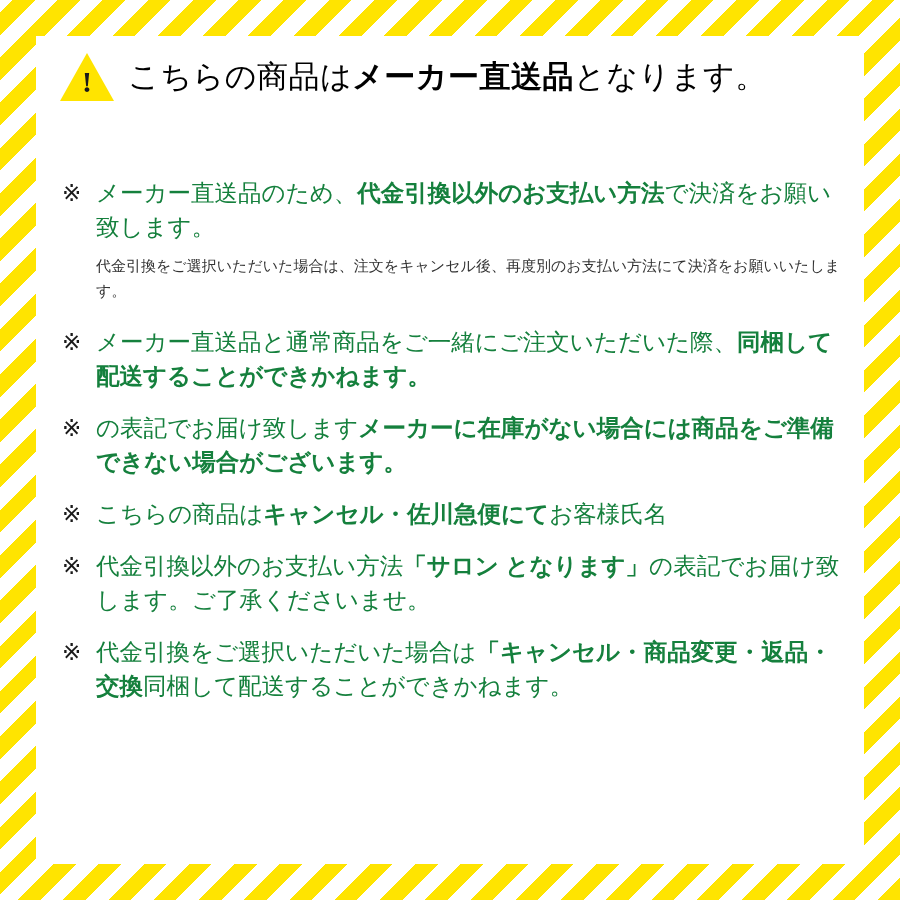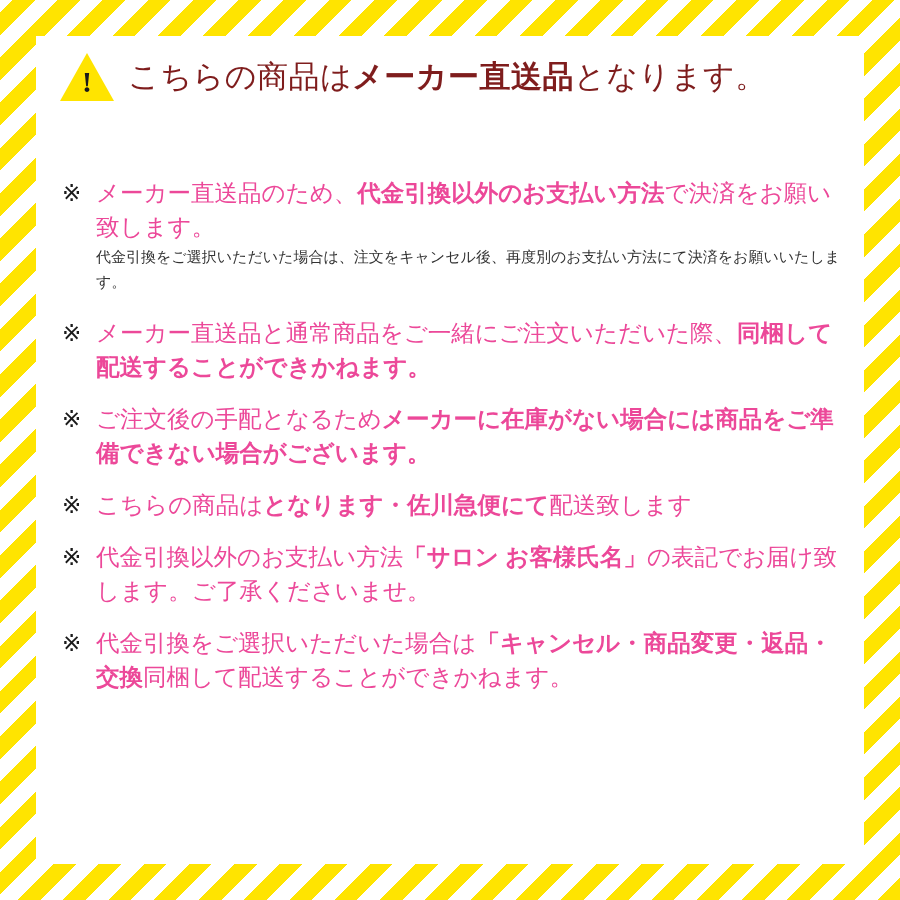--- a/index.html
+++ b/index.html
@@ -76,21 +76,21 @@
     width: 54px;
     text-align: center;
     font-size: 30px;
     font-weight: bold;
     color: #1a1a1a;
     line-height: 38px;
     font-family: "Liberation Serif", "DejaVu Serif", serif;
   }
   .headline-text {
     font-size: 31px;
-    color: #7f1d1d;
+    color: #000000;
     letter-spacing: 0.5px;
     white-space: nowrap;
   }
   .headline-text .strong {
     font-weight: bold;
   }
 
   
   .notes {
     position: absolute;
@@ -109,30 +109,30 @@
     font-size: 23px;
     color: #1a1a1a;
     line-height: 34px;
   }
   .note-body {
     flex: 1 1 auto;
   }
   .note-main {
     font-size: 23.5px;
     line-height: 34px;
-    color: #ec4899;
+    color: #15803d;
   }
   .note-main b {
     font-weight: bold;
   }
   .note-sub {
     font-size: 15px;
     line-height: 25px;
     color: #333333;
-    margin-top: 0;
+    margin-top: 9px;
   }
   .tight {
     margin-bottom: 18px;
   }
 </style>
 </head>
 <body>
 
 <div class="notice-card">
   <div class="inner-panel">
@@ -157,33 +157,33 @@
         </div>
         <div class="note tight">
           <div class="note-mark">※</div>
           <div class="note-body">
             <div class="note-main"><span>メーカー直送品と通常商品をご一緒にご注文いただいた際、</span><b>同梱して配送することができかねます。</b></div>
           </div>
         </div>
         <div class="note tight">
           <div class="note-mark">※</div>
           <div class="note-body">
-            <div class="note-main"><span>ご注文後の手配となるため</span><b>メーカーに在庫がない場合には商品をご準備できない場合がございます。</b></div>
+            <div class="note-main"><span>の表記でお届け致します</span><b>メーカーに在庫がない場合には商品をご準備できない場合がございます。</b></div>
           </div>
         </div>
         <div class="note tight">
           <div class="note-mark">※</div>
           <div class="note-body">
-            <div class="note-main"><span>こちらの商品は</span><b>となります・佐川急便にて</b><span>配送致します</span></div>
+            <div class="note-main"><span>こちらの商品は</span><b>キャンセル・佐川急便にて</b><span>お客様氏名</span></div>
           </div>
         </div>
         <div class="note tight">
           <div class="note-mark">※</div>
           <div class="note-body">
-            <div class="note-main"><span>代金引換以外のお支払い方法</span><b>「サロン お客様氏名」</b><span>の表記でお届け致します。ご了承くださいませ。</span></div>
+            <div class="note-main"><span>代金引換以外のお支払い方法</span><b>「サロン となります」</b><span>の表記でお届け致します。ご了承くださいませ。</span></div>
           </div>
         </div>
         <div class="note tight">
           <div class="note-mark">※</div>
           <div class="note-body">
             <div class="note-main"><span>代金引換をご選択いただいた場合は</span><b>「キャンセル・商品変更・返品・交換</b><span>同梱して配送することができかねます。</span></div>
           </div>
         </div>
       </div>
 

